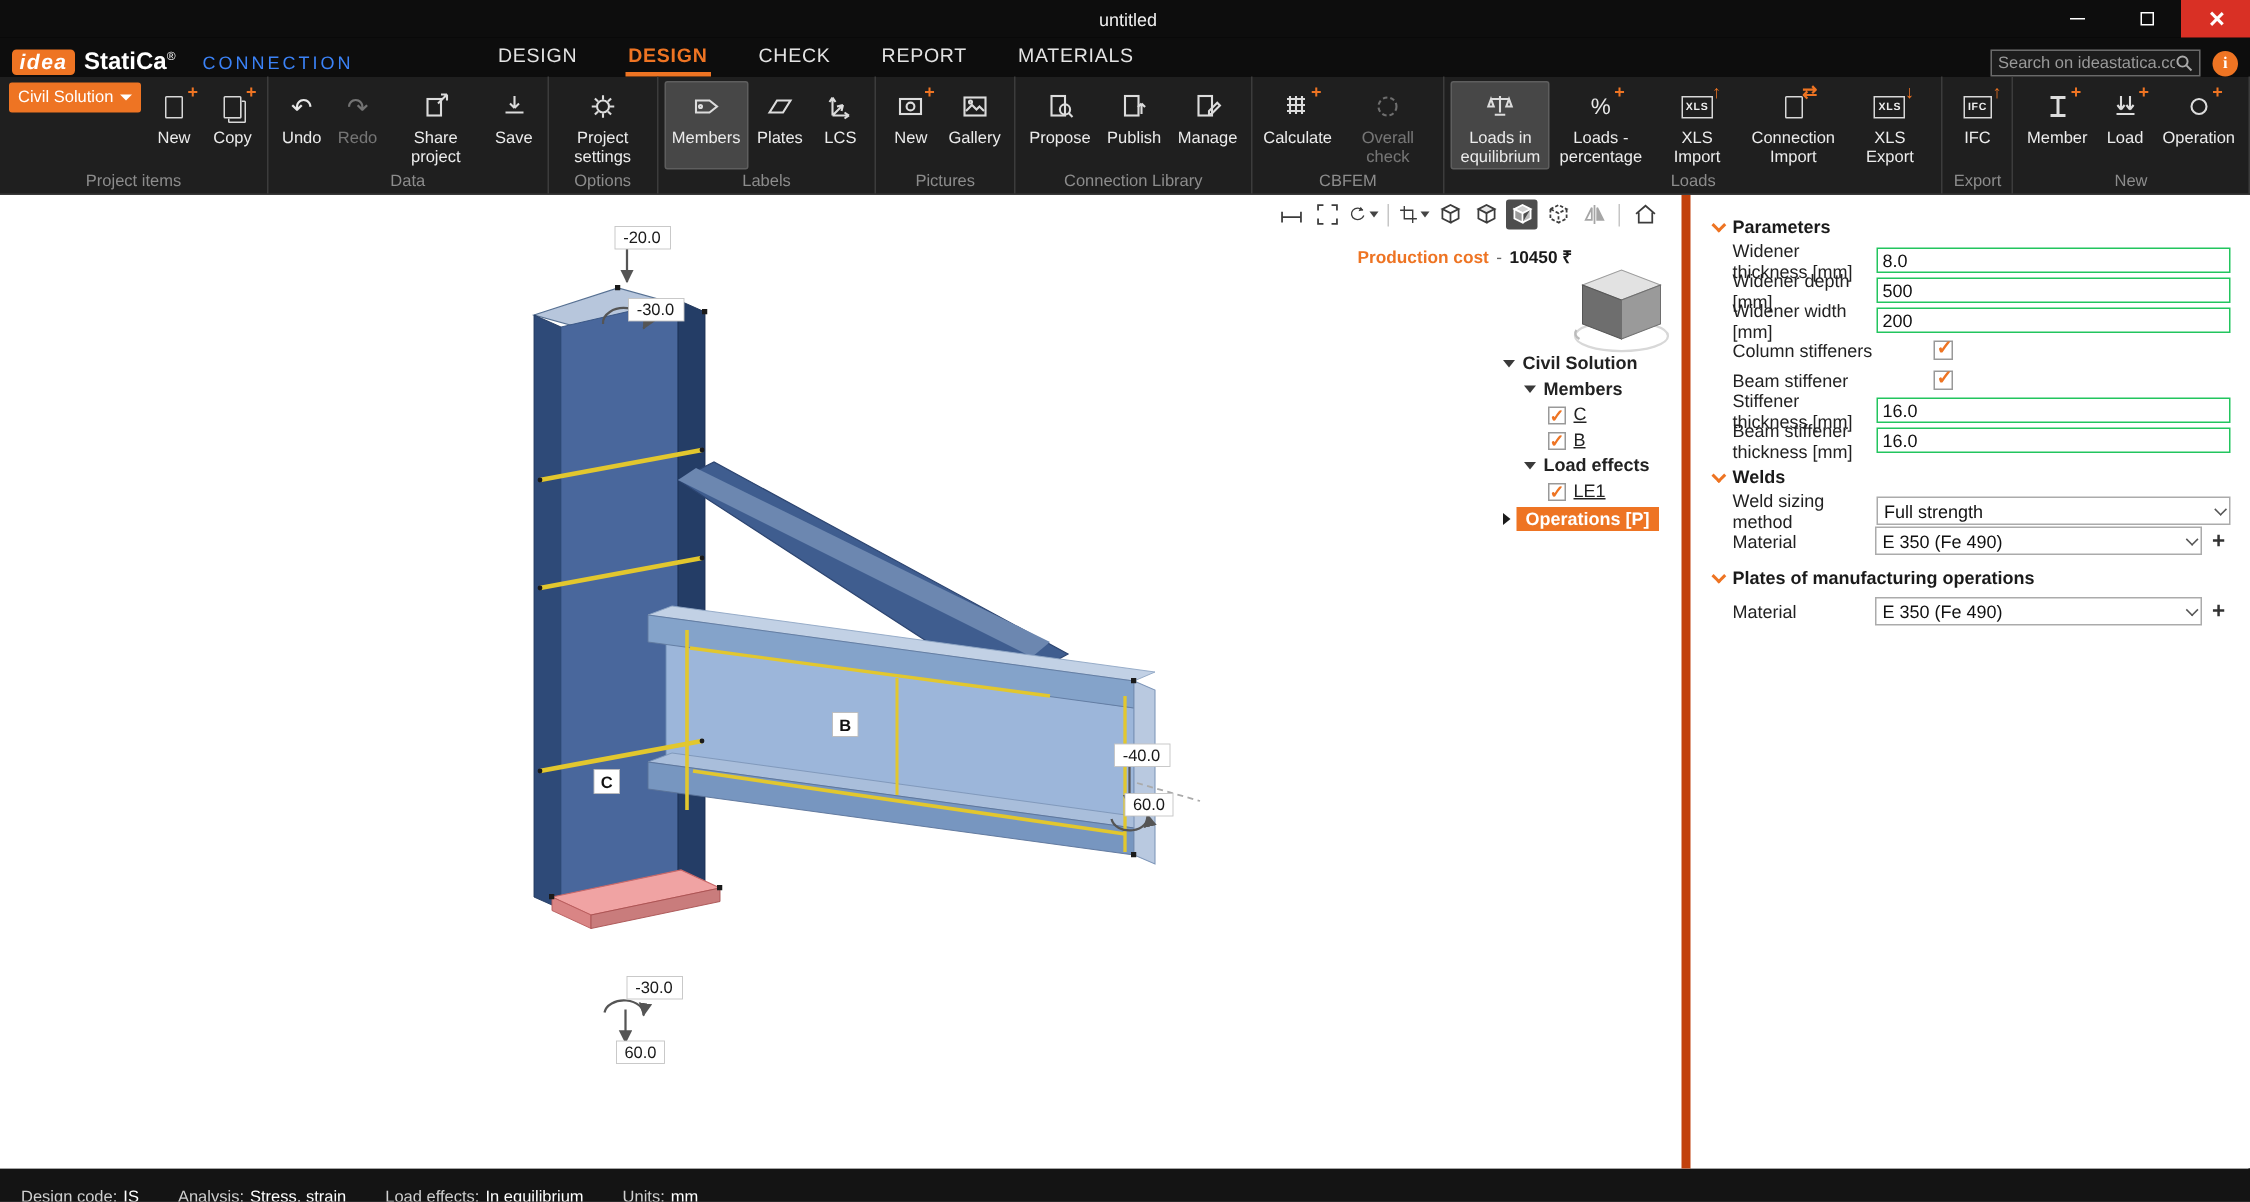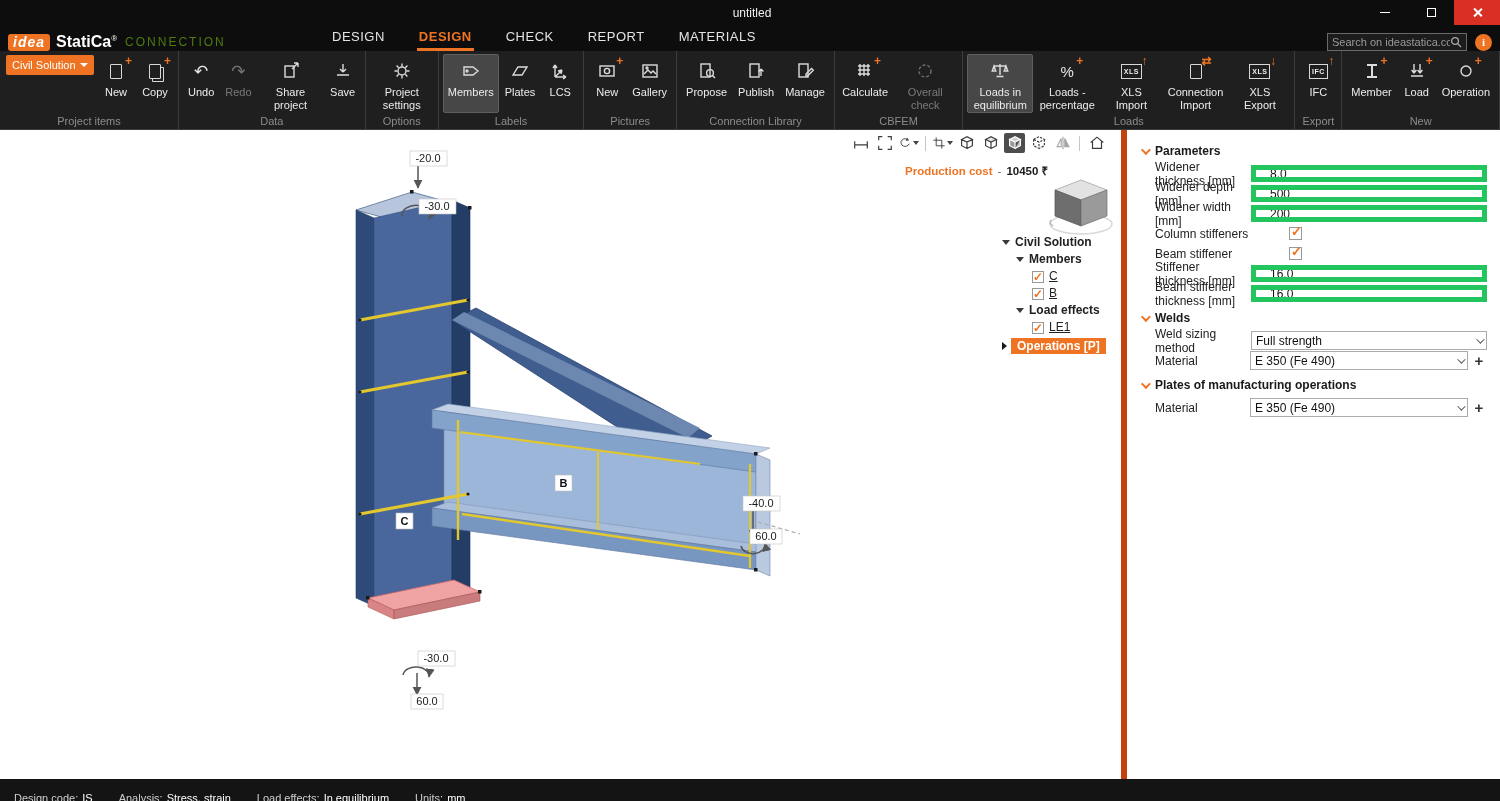--- a/index.html
+++ b/index.html
@@ -19,21 +19,21 @@
   .wc-close i:before,.wc-close i:after{content:"";position:absolute;left:5px;top:0;width:1.5px;height:11px;background:#fff}
   .wc-close i:before{transform:rotate(45deg)}.wc-close i:after{transform:rotate(-45deg)}
 
   
   .menubar{height:26px;background:#0d0d0d;display:flex;align-items:flex-end;position:relative}
   .logo{display:flex;align-items:center;gap:6px;margin-left:8px}
   .logo-idea{background:var(--acc);color:#fff;font-weight:bold;font-style:italic;font-size:14px;
     padding:0 5px 1px;border-radius:3px;letter-spacing:1px}
   .logo-statica{color:#fff;font-weight:bold;font-size:16px}
   .logo-statica sup{font-size:8px;font-weight:normal}
-  .logo-product{color:#4d7c0f;font-size:12px;letter-spacing:2px;margin-left:2px}
+  .logo-product{color:#3b82f6;font-size:12px;letter-spacing:2px;margin-left:12px}
   .tabs{position:absolute;left:330px;top:0;height:100%;display:flex;gap:30px}
   .tab{height:100%;display:flex;align-items:center;color:#e4e4e4;font-size:13px;letter-spacing:.5px;
     border-bottom:3px solid transparent;padding:0 2px;cursor:default}
   .tab.active{color:var(--acc);border-bottom-color:var(--acc);font-weight:bold}
   .menu-right{margin-left:auto;display:flex;align-items:center;gap:8px;margin-right:8px}
   .searchbox{width:140px;height:18px;background:#1c1c1c;border:1px solid #6a6a6a;display:flex;align-items:center;padding:0 4px}
   .searchbox input{flex:1;background:transparent;border:none;outline:none;color:#ddd;font-size:11px;min-width:0}
   .searchbox input::placeholder{color:#9a9a9a}
   .info-dot{width:17px;height:17px;border-radius:50%;background:var(--acc);color:#fff;font-weight:bold;
     font-size:11px;display:flex;align-items:center;justify-content:center;font-family:"Liberation Serif",serif}
@@ -101,21 +101,21 @@
   .ph-title{font-weight:bold}
   .ph-actions{margin-left:auto;display:flex;gap:26px}
   .ph-btn{font-weight:bold;cursor:default}
   .panel-body{padding:6px 12px 0 14px;overflow:hidden}
   .sec-head{display:flex;align-items:center;margin:8px 0 6px;gap:7px}
   .chev{width:7px;height:7px;border-right:2px solid var(--acc);border-bottom:2px solid var(--acc);
     transform:rotate(45deg) translateY(-2px);flex:none}
   .sec-title{font-weight:bold;color:#1a1a1a}
   .prow{display:flex;align-items:center;height:19px;padding-left:14px;margin-bottom:1px}
   .plabel{flex:1;color:#222}
-  .pinput{width:236px;height:17px;border:5px solid #22c55e;font-size:12px;padding:0 14px;color:#111;
+  .pinput{width:236px;height:17px;border:1px solid #22c55e;font-size:12px;padding:0 3px;color:#111;
     font-family:"Liberation Sans",sans-serif;background:#fff}
   .pctrl{width:236px;display:flex;align-items:center}
   .cb{width:13px;height:13px;border:1px solid #999;background:#fff;position:relative;margin-left:38px}
   .cb .ck{position:absolute;left:1px;top:-4px;color:var(--acc);font-weight:bold;font-size:13px}
   .pselect{width:236px;height:19px;border:1px solid #ababab;display:flex;align-items:center;
     padding:0 4px;color:#111;background:#fff;position:relative}
   .pselect.narrow{width:218px}
   .sel-chev{margin-left:auto;width:6px;height:6px;border-right:1.5px solid #555;border-bottom:1.5px solid #555;
     transform:rotate(45deg) translateY(-2px)}
   .addbtn{width:16px;text-align:center;color:#333;font-size:15px;font-weight:bold;margin-left:3px;cursor:default}

